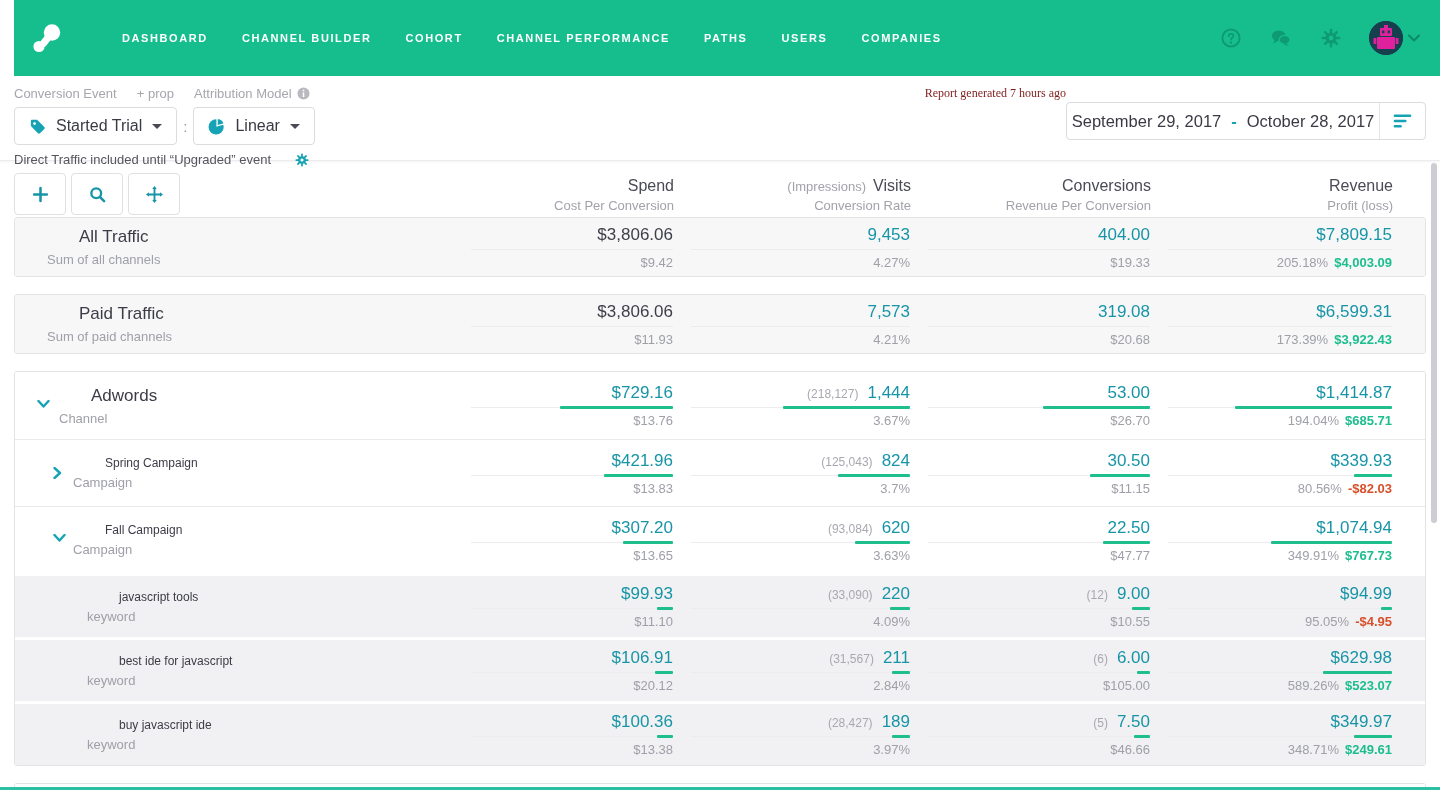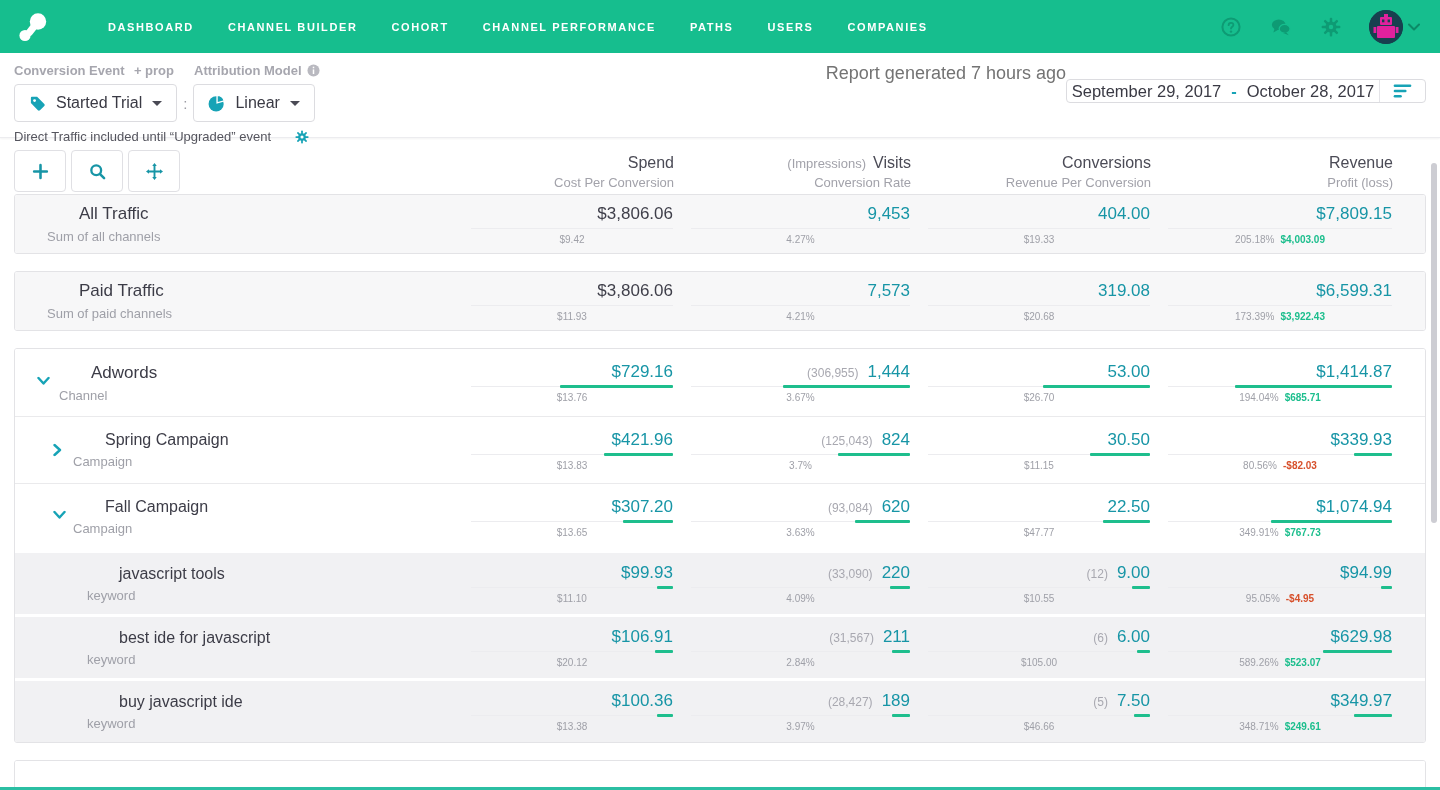--- a/index.html
+++ b/index.html
@@ -1,48 +1,48 @@
 <!DOCTYPE html>
 <html><head>
 <meta charset="utf-8">
 <style>
   * { margin:0; padding:0; box-sizing:border-box; }
   html,body { width:1440px; height:790px; overflow:hidden; background:#fff;
     font-family:"Liberation Sans","DejaVu Sans",sans-serif; }
 
   
-  .navbar { height:53px; background:#16BE8E; display:flex; align-items:center; }
+  .navbar { height:76px; background:#16BE8E; display:flex; align-items:center;margin-left:14px; }
   .logo { margin-left:18px; width:30px; height:30px; flex:0 0 auto; }
   .nav-items { display:flex; margin-left:26px; }
   .nav-item { color:#fff; font-size:11px; font-weight:bold; letter-spacing:1.6px;
     margin-left:34px; cursor:pointer; white-space:nowrap; }
   .nav-right { margin-left:auto; display:flex; align-items:center; margin-right:20px; }
   .nav-ic { width:20px; height:20px; margin-left:30px; color:#0E9B74; cursor:pointer; }
   .avatar-wrap { display:flex; align-items:center; margin-left:28px; cursor:pointer; }
   .avatar { width:34px; height:34px; border-radius:50%; background:#17404F; overflow:hidden; }
   .av-chev { width:12px; height:12px; margin-left:5px; color:#0B8A66; }
 
   
   .filterbar { height:85px; background:#fff; border-bottom:1px solid #ECECEF;
     box-shadow:0 1px 2px rgba(0,0,0,.05); position:relative; padding:10px 14px 0; }
-  .flabels { display:flex; font-size:13px; color:#A6A6AE;font-weight:bold; }
+  .flabels { display:flex; font-size:13px; color:#A6A6AE; }
   .flabel-ce { width:166px; display:flex; justify-content:space-between; padding-right:6px; }
   .flabel-am { margin-left:14px; display:flex; align-items:center; gap:5px; }
   .fcontrols { display:flex; align-items:center; margin-top:6px; }
   .dropdown { height:38px; border:1px solid #DCDCE0; border-radius:4px; background:#fff;
     display:flex; align-items:center; padding:0 14px; cursor:pointer; }
   .dropdown .dd-ic { width:17px; height:17px; margin-right:10px; }
   .dd-text { font-size:16px; color:#3A3A44; }
   .caret { width:0; height:0; border-left:5px solid transparent; border-right:5px solid transparent;
     border-top:5px solid #4A4A55; margin-left:10px; }
   .colon { color:#9B9BA3; font-size:15px; margin:0 6px; }
   .fnote { margin-top:7px; font-size:13px; color:#55555E; display:flex; align-items:center; gap:24px; }
   .fnote .gear-sm { width:14px; height:14px; color:#17A3B6; cursor:pointer; }
-  .freport { position:absolute; top:10px; right:374px; font-size:18px; color:#737373; }
-  .daterange { position:absolute; top:26px; right:14px; width:360px; height:24px;
+  .freport { position:absolute; top:10px; right:374px; font-size:12px; color:#7f1d1d;font-family:Liberation Serif, serif; }
+  .daterange { position:absolute; top:26px; right:14px; width:360px; height:38px;
     border:1px solid #DCDCE0; border-radius:4px; display:flex; align-items:center; cursor:pointer; background:#fff; }
   .dr-dates { flex:1; display:flex; align-items:center; justify-content:center; gap:10px;
     font-size:16.5px; color:#3A3A44; }
   .dr-sep { color:#17A3B6; font-weight:bold; }
   .dr-icbox { width:46px; align-self:stretch; border-left:1px solid #E4E4E8;
     display:flex; align-items:center; justify-content:center; }
   .dr-icbox svg { width:19px; height:16px; color:#17A3B6; }
 
   
   .table-area { margin:0 14px; }
@@ -66,33 +66,33 @@
   .trow.keyword { background:#F1F1F3; height:64px; border-top:3px solid #fff; }
 
   .namecell { position:relative; height:100%; display:flex; align-items:center; }
   .chev { position:absolute; top:50%; transform:translateY(-50%); width:13px; height:13px; color:#16A3B6; }
   .lv-channel .chev { left:22px; } .lv-campaign .chev { left:38px; }
   .lv-summary .nameblock { padding-left:32px; }
   .lv-channel .nameblock { padding-left:44px; }
   .lv-campaign .nameblock { padding-left:58px; }
   .lv-keyword .nameblock { padding-left:72px; }
   .rtitle { font-size:17px; color:#3C3C47;margin-left:32px; }
-  .keyword .rtitle, .campaign .rtitle { font-size:16px; }
+  .keyword .rtitle, .campaign .rtitle { font-size:12px; }
   .rsub { font-size:13px; color:#9FA0A8; margin-top:5px; }
 
   .cell { padding-left:18px; }
   .mline { display:flex; align-items:baseline; justify-content:flex-end; }
   .pre { font-size:12px; color:#A8A8B0; margin-right:9px; }
   .val { font-size:17px; }
   .val.teal { color:#1795A6; }
   .val.dark { color:#3F3F4A; }
   .track { position:relative; height:3px; margin:3px 0 4px;
     background:linear-gradient(#ECECEF,#ECECEF) center/100% 1px no-repeat; }
   .bar { position:absolute; right:0; top:0; height:3px; background:#1EBE8D; border-radius:1px; }
-  .sline { display:flex; justify-content:center; align-items:baseline; font-size:10px; color:#9FA0A8; }
+  .sline { display:flex; justify-content:flex-end; align-items:baseline; font-size:13px; color:#9FA0A8; }
   .profit { font-weight:bold; margin-left:6px; }
   .profit.green { color:#1CBE8D; }
   .profit.red { color:#D7502B; }
 
   .scroll-thumb { position:fixed; right:3px; top:163px; width:6px; height:360px;
     border-radius:3px; background:#CDCDD3; }
   .bottom-line { position:fixed; left:0; bottom:0; width:100%; height:3px; background:#2BBFA3; }
 
   svg { display:block; }
 </style>
@@ -380,21 +380,21 @@
             </div>
             <div class="track">
               <i class="bar" style="width: 56%;"></i>
             </div>
             <div class="sline">
               <span class="sub">$13.76</span>
             </div>
           </div>
           <div class="cell col1">
             <div class="mline">
-              <span class="pre">(306,955)</span>
+              <span class="pre">(218,127)</span>
               <span class="val teal">1,444</span>
             </div>
             <div class="track">
               <i class="bar" style="width: 58%;"></i>
             </div>
             <div class="sline">
               <span class="sub">3.67%</span>
             </div>
           </div>
           <div class="cell col2">

